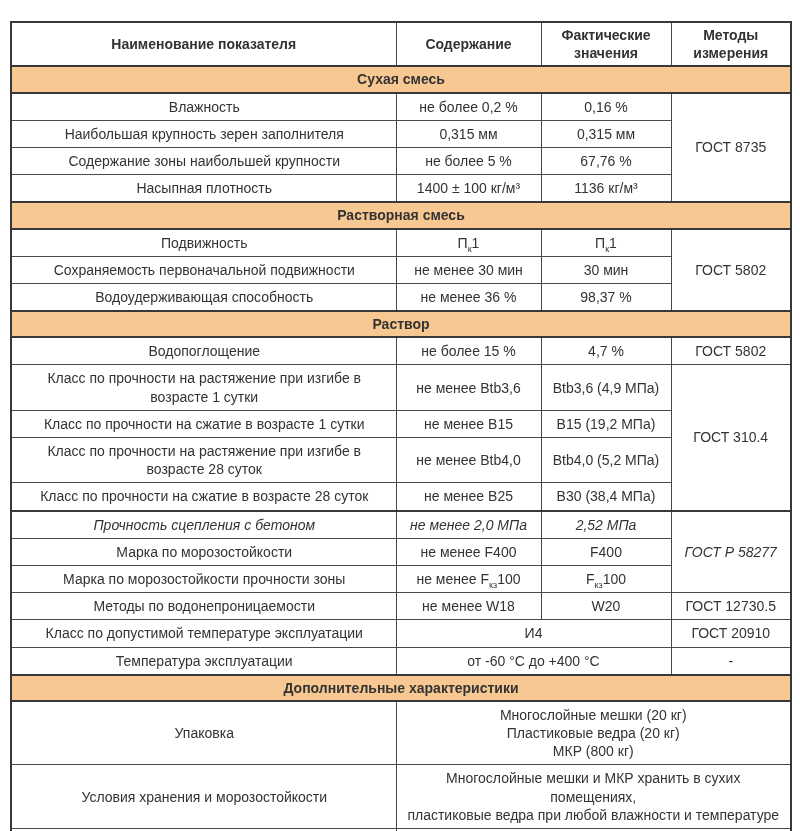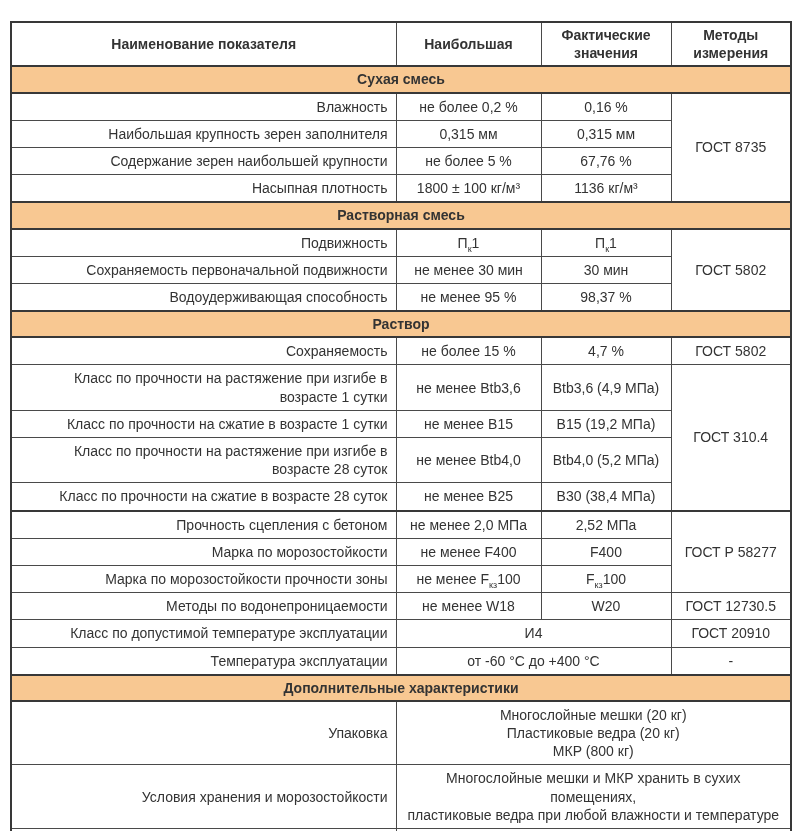--- a/index.html
+++ b/index.html
@@ -36,100 +36,100 @@
     vertical-align:middle;
     overflow:hidden;
   }
   thead th{
     font-weight:bold;
     height:30px;
     padding:3px 6px;
     border-bottom:2px solid var(--border-strong);
   }
   tbody td{height:18px;}
-  td.left{text-align:right;padding-left:9px;}
+  td.left{text-align:center;padding-left:9px;}
   tr.band td{
     background:var(--band-bg);
     font-weight:bold;
     height:16px;
     padding:3px 6px;
     border-top:2px solid var(--border-strong);
     border-bottom:2px solid var(--border-strong);
   }
-  tr.thick-top td{border-top:2px solid var(--border-strong);}
+  tr.thick-top td{border-top:2px solid var(--border-strong);font-style:italic;}
   sub{font-size:9px;line-height:0;}
 </style>
 </head>
 <body>
 
 <div class="page">
   <table class="spec">
     <colgroup>
       <col class="c1">
         <col class="c2">
         <col class="c3">
         <col class="c4">
     </colgroup>
     <thead>
       <tr>
         <th>Наименование показателя</th>
-        <th>Наибольшая</th>
+        <th>Содержание</th>
         <th>Фактические значения</th>
         <th>Методы измерения</th>
       </tr>
     </thead>
     <tbody>
         <tr class="band">
           <td colspan="4">Сухая смесь</td>
         </tr>
         <tr>
           <td class="left">Влажность</td>
           <td>не более 0,2 %</td>
           <td>0,16 %</td>
           <td rowspan="4">ГОСТ 8735</td>
         </tr>
         <tr>
           <td class="left">Наибольшая крупность зерен заполнителя</td>
           <td>0,315 мм</td>
           <td>0,315 мм</td>
         </tr>
         <tr>
-          <td class="left">Содержание зерен наибольшей крупности</td>
+          <td class="left">Содержание зоны наибольшей крупности</td>
           <td>не более 5 %</td>
           <td>67,76 %</td>
         </tr>
         <tr>
           <td class="left">Насыпная плотность</td>
-          <td>1800 ± 100 кг/м³</td>
+          <td>1400 ± 100 кг/м³</td>
           <td>1136 кг/м³</td>
         </tr>
         <tr class="band">
           <td colspan="4">Растворная смесь</td>
         </tr>
         <tr>
           <td class="left">Подвижность</td>
           <td><span>П</span><sub>к</sub><span>1</span></td>
           <td><span>П</span><sub>к</sub><span>1</span></td>
           <td rowspan="3">ГОСТ 5802</td>
         </tr>
         <tr>
           <td class="left">Сохраняемость первоначальной подвижности</td>
           <td>не менее 30 мин</td>
           <td>30 мин</td>
         </tr>
         <tr>
           <td class="left">Водоудерживающая способность</td>
-          <td>не менее 95 %</td>
+          <td>не менее 36 %</td>
           <td>98,37 %</td>
         </tr>
         <tr class="band">
           <td colspan="4">Раствор</td>
         </tr>
         <tr>
-          <td class="left">Сохраняемость</td>
+          <td class="left">Водопоглощение</td>
           <td>не более 15 %</td>
           <td>4,7 %</td>
           <td>ГОСТ 5802</td>
         </tr>
         <tr>
           <td class="left">Класс по прочности на растяжение при изгибе в возрасте 1 сутки</td>
           <td>не менее Btb3,6</td>
           <td>Btb3,6 (4,9 МПа)</td>
           <td rowspan="4">ГОСТ 310.4</td>
         </tr>

